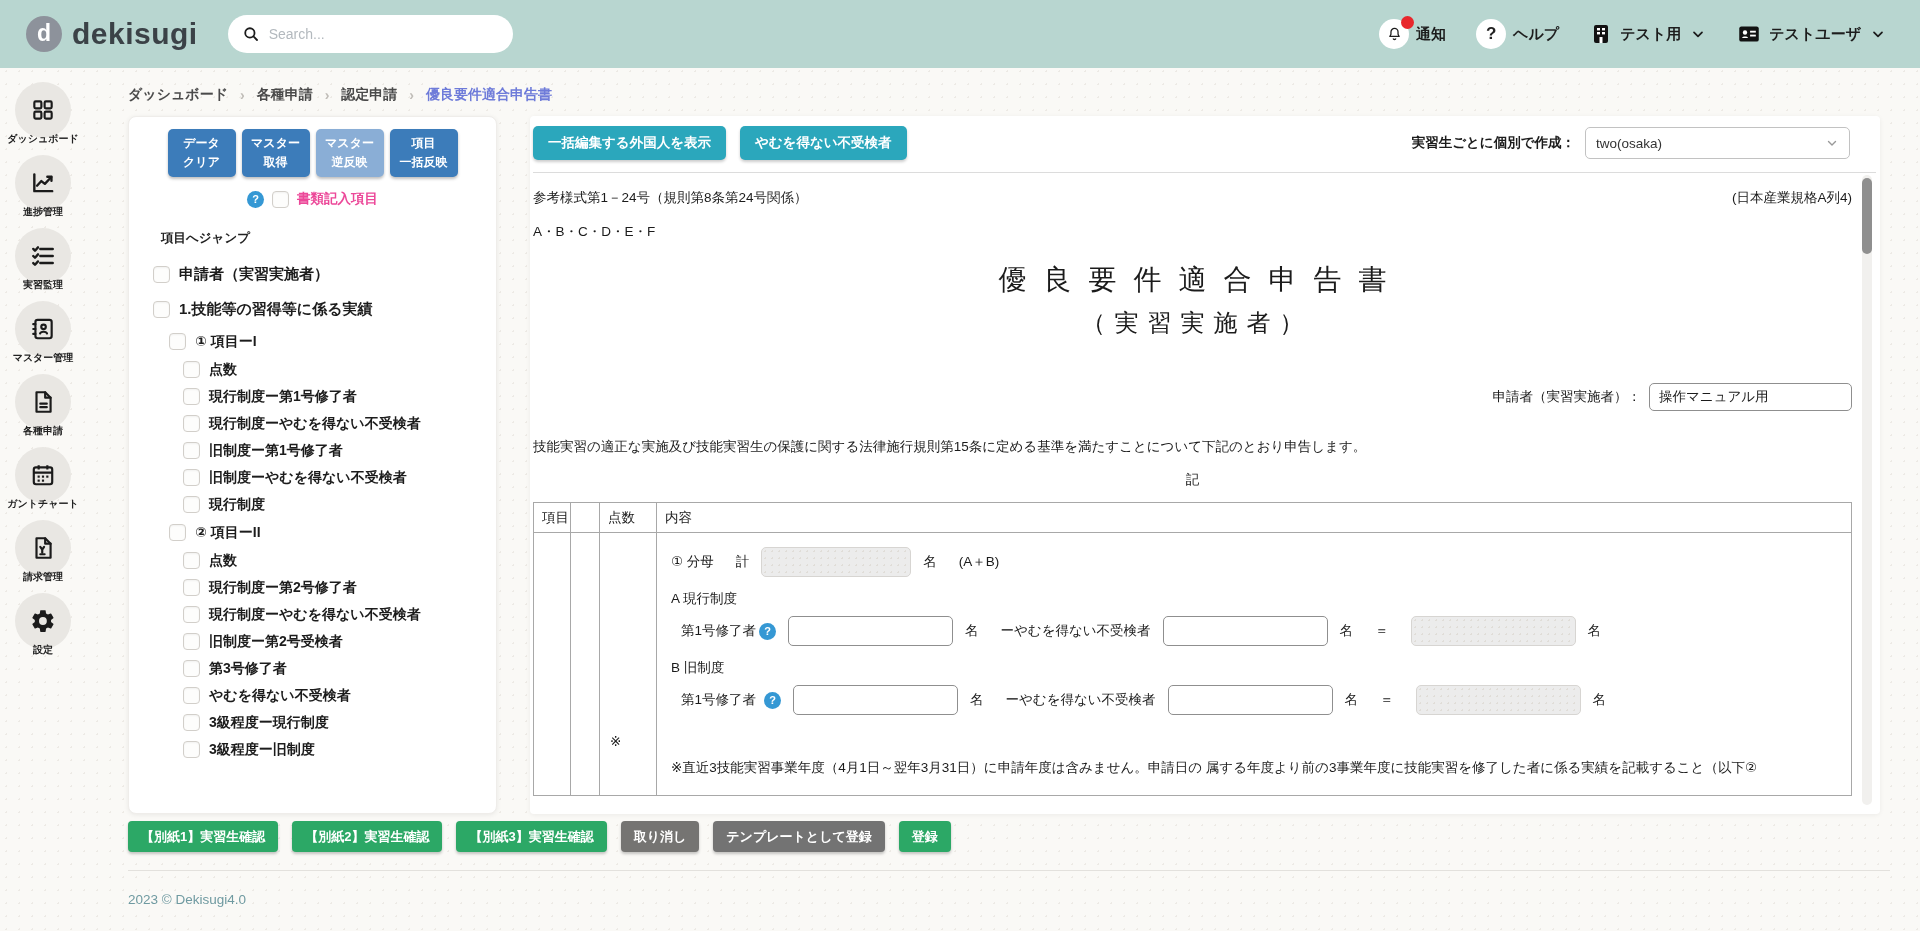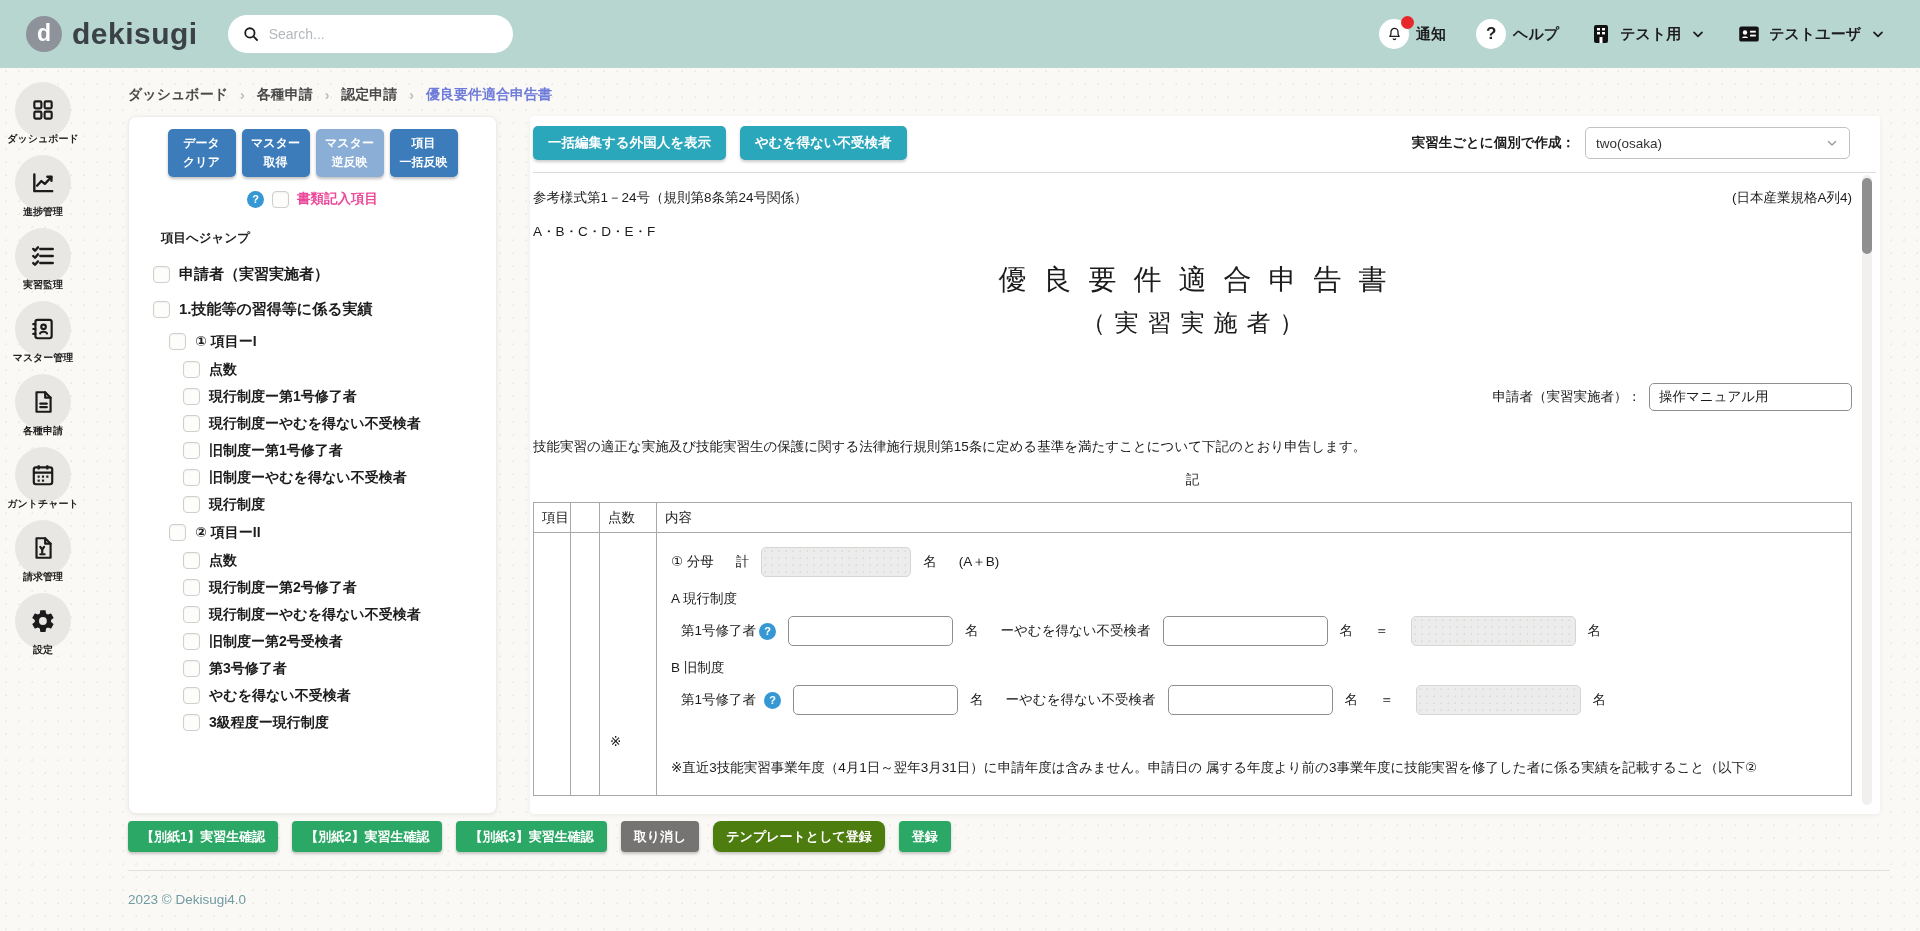--- a/index.html
+++ b/index.html
@@ -150,21 +150,21 @@
   .scroll-thumb { position:absolute; top:3px; left:0; width:10px; height:76px; background:#8f8f8f; border-radius:5px; cursor:pointer; }
   
   .action-bar { display:flex; align-items:center; gap:14px; margin-top:7px; padding-right:18px; }
   .act-btn {
     height:31px; border:none; border-radius:4px; color:#fff; font-size:13px; font-weight:bold;
     padding:0 13px; cursor:pointer; box-shadow:0 2px 3px rgba(0,0,0,.22);
     font-family:"Liberation Sans","DejaVu Sans",sans-serif; white-space:nowrap;
   }
   .act-green { background:#2ca866; }
   .act-gray { background:#757472; }
-  .act-blue { background:#4d7c0f;border-radius:8px; }
+  .act-blue { background:#737373; }
   .footer-divider { border-bottom:1px solid #e3e1dd; margin:18px -10px 0 0; }
   .footer-text { margin-top:21px; font-size:13.5px; color:#6f9aa1; }
   svg { display:block; }
 </style>
 </head>
 <body>
 
 <div class="header">
   <div class="logo">
     <div class="logo-circle">
@@ -431,20 +431,24 @@
             <span class="tlink">第3号修了者</span>
           </div>
         <div class="trow l2">
             <span class="cb"></span>
             <span class="tlink">やむを得ない不受検者</span>
           </div>
         <div class="trow l2">
             <span class="cb"></span>
             <span class="tlink">3級程度ー現行制度</span>
           </div>
+        <div class="trow l2">
+            <span class="cb"></span>
+            <span class="tlink">3級程度ー旧制度</span>
+          </div>
 
       </div>
 
       <div class="main-card">
         <div class="toolbar">
           <button class="teal-btn">一括編集する外国人を表示</button>
           <button class="teal-btn">やむを得ない不受検者</button>
           <div class="toolbar-right">
             <span class="tb-label">実習生ごとに個別で作成：</span>
             <div class="select-box">

